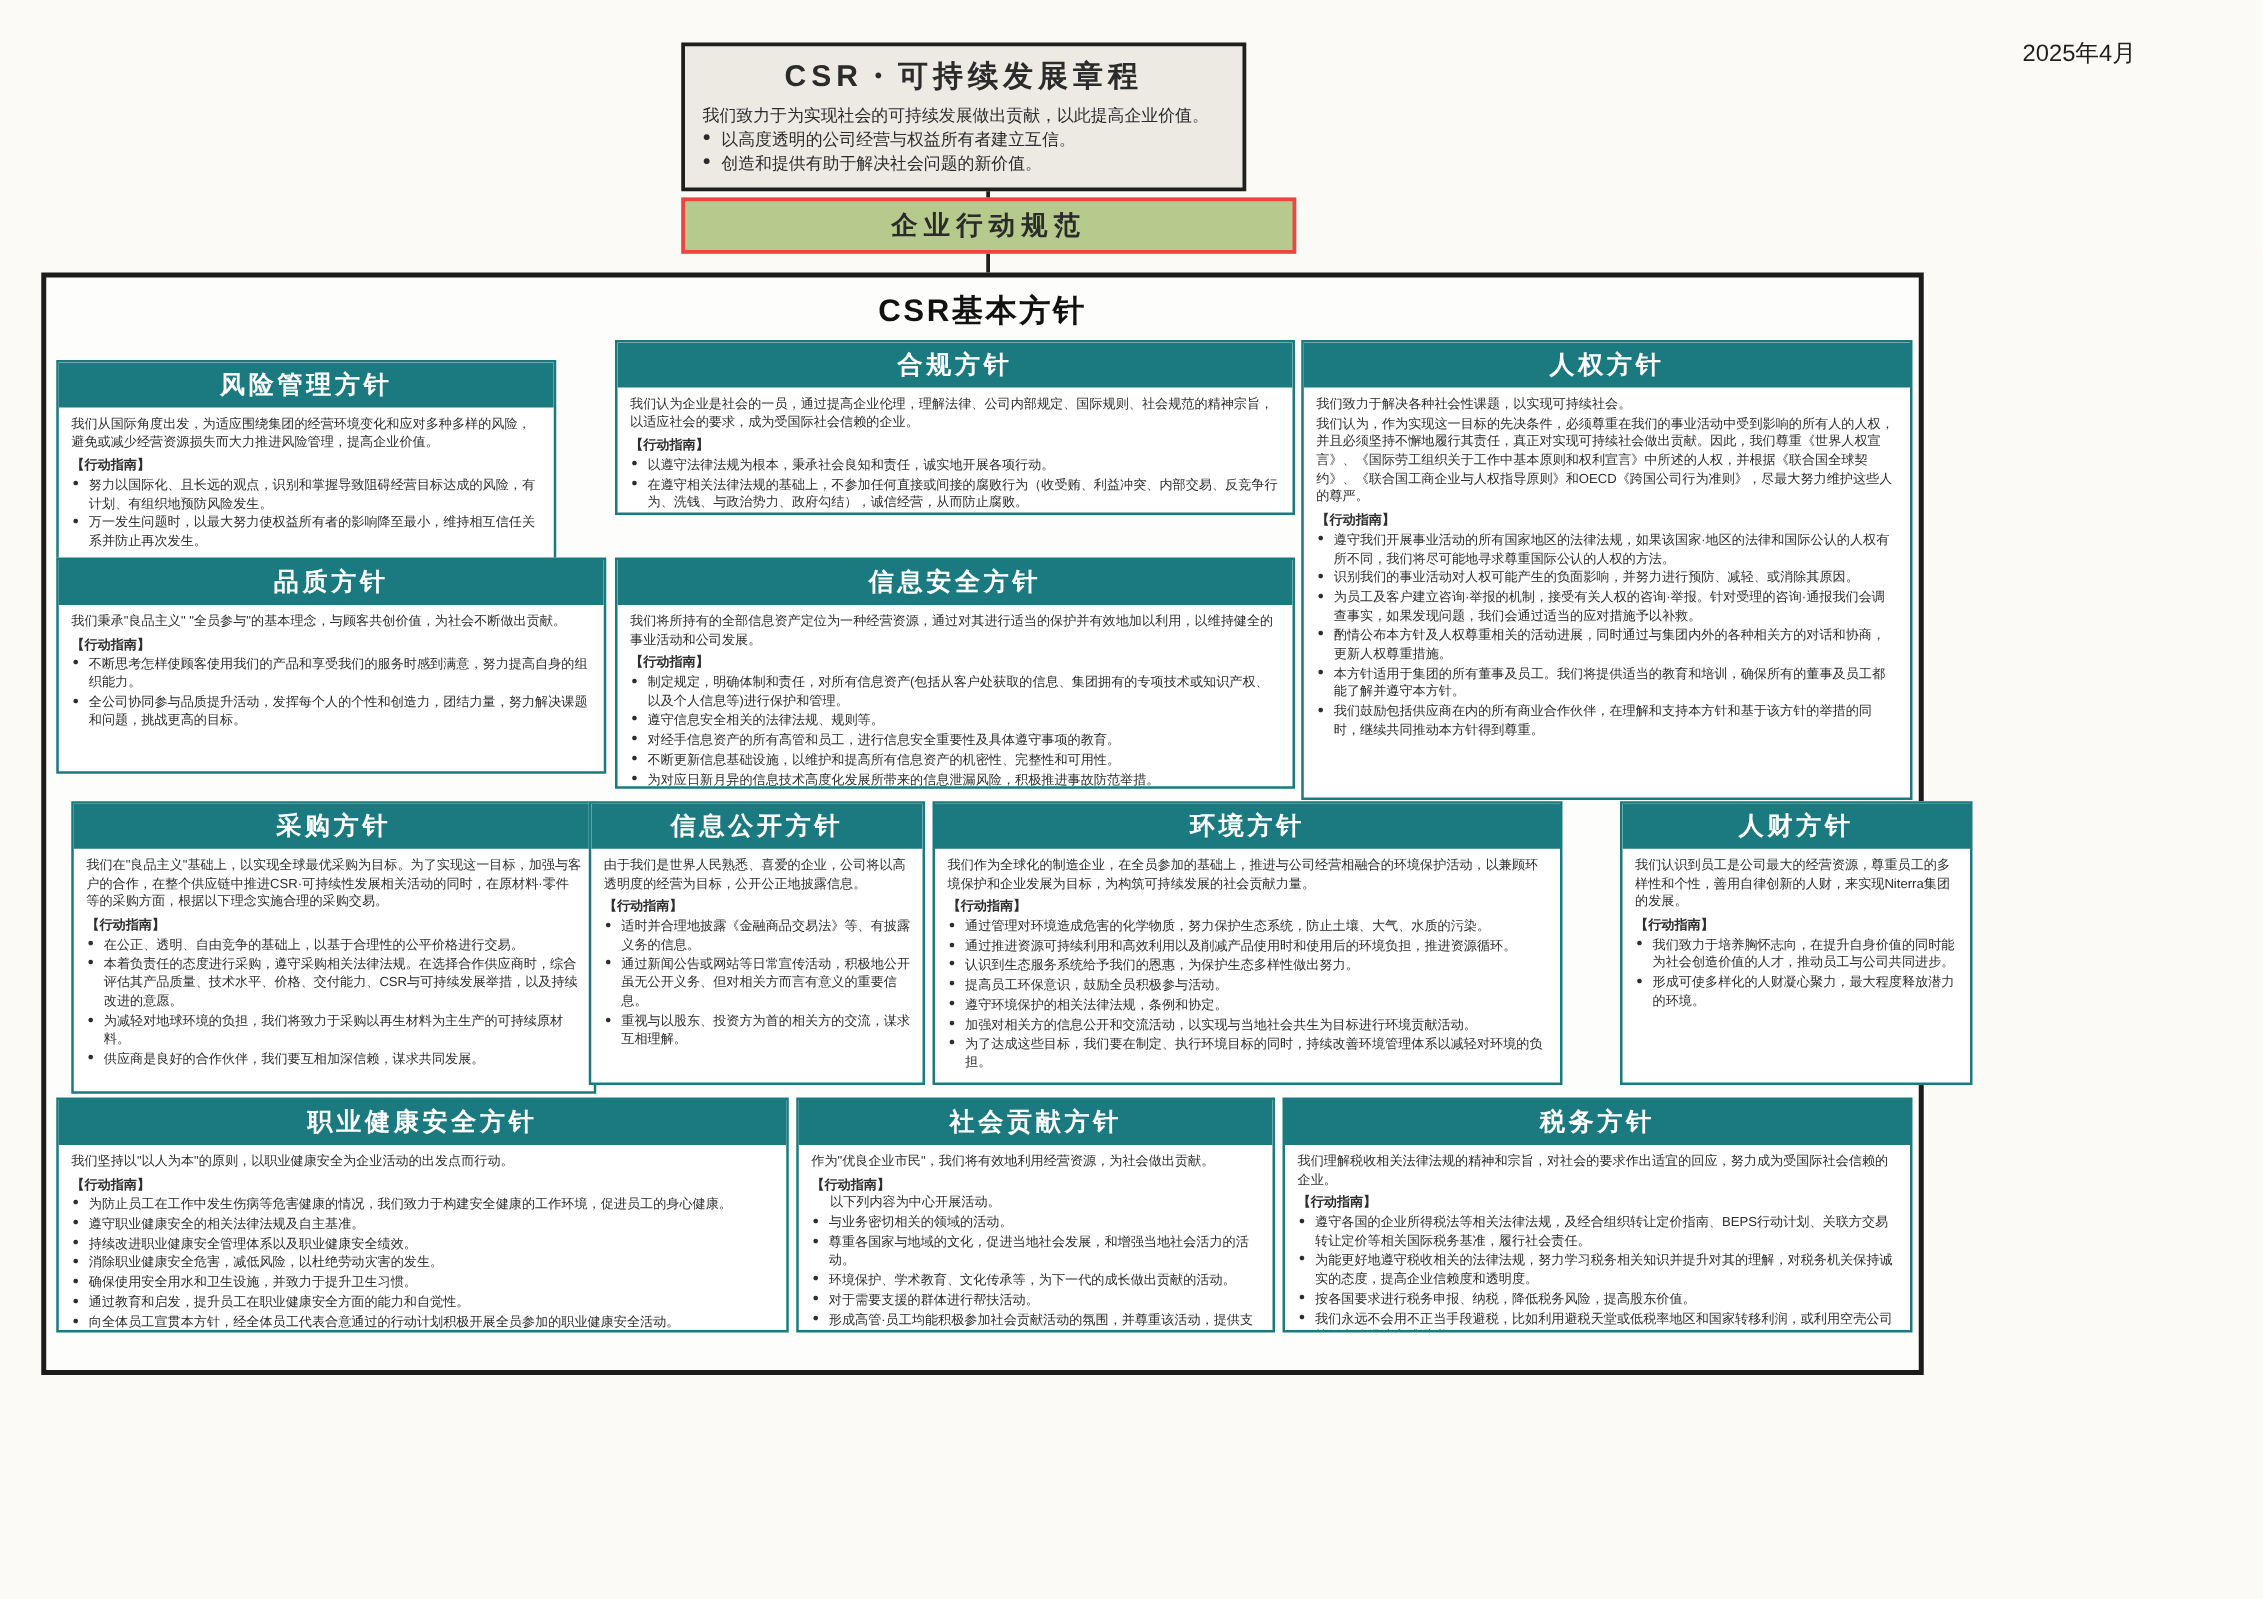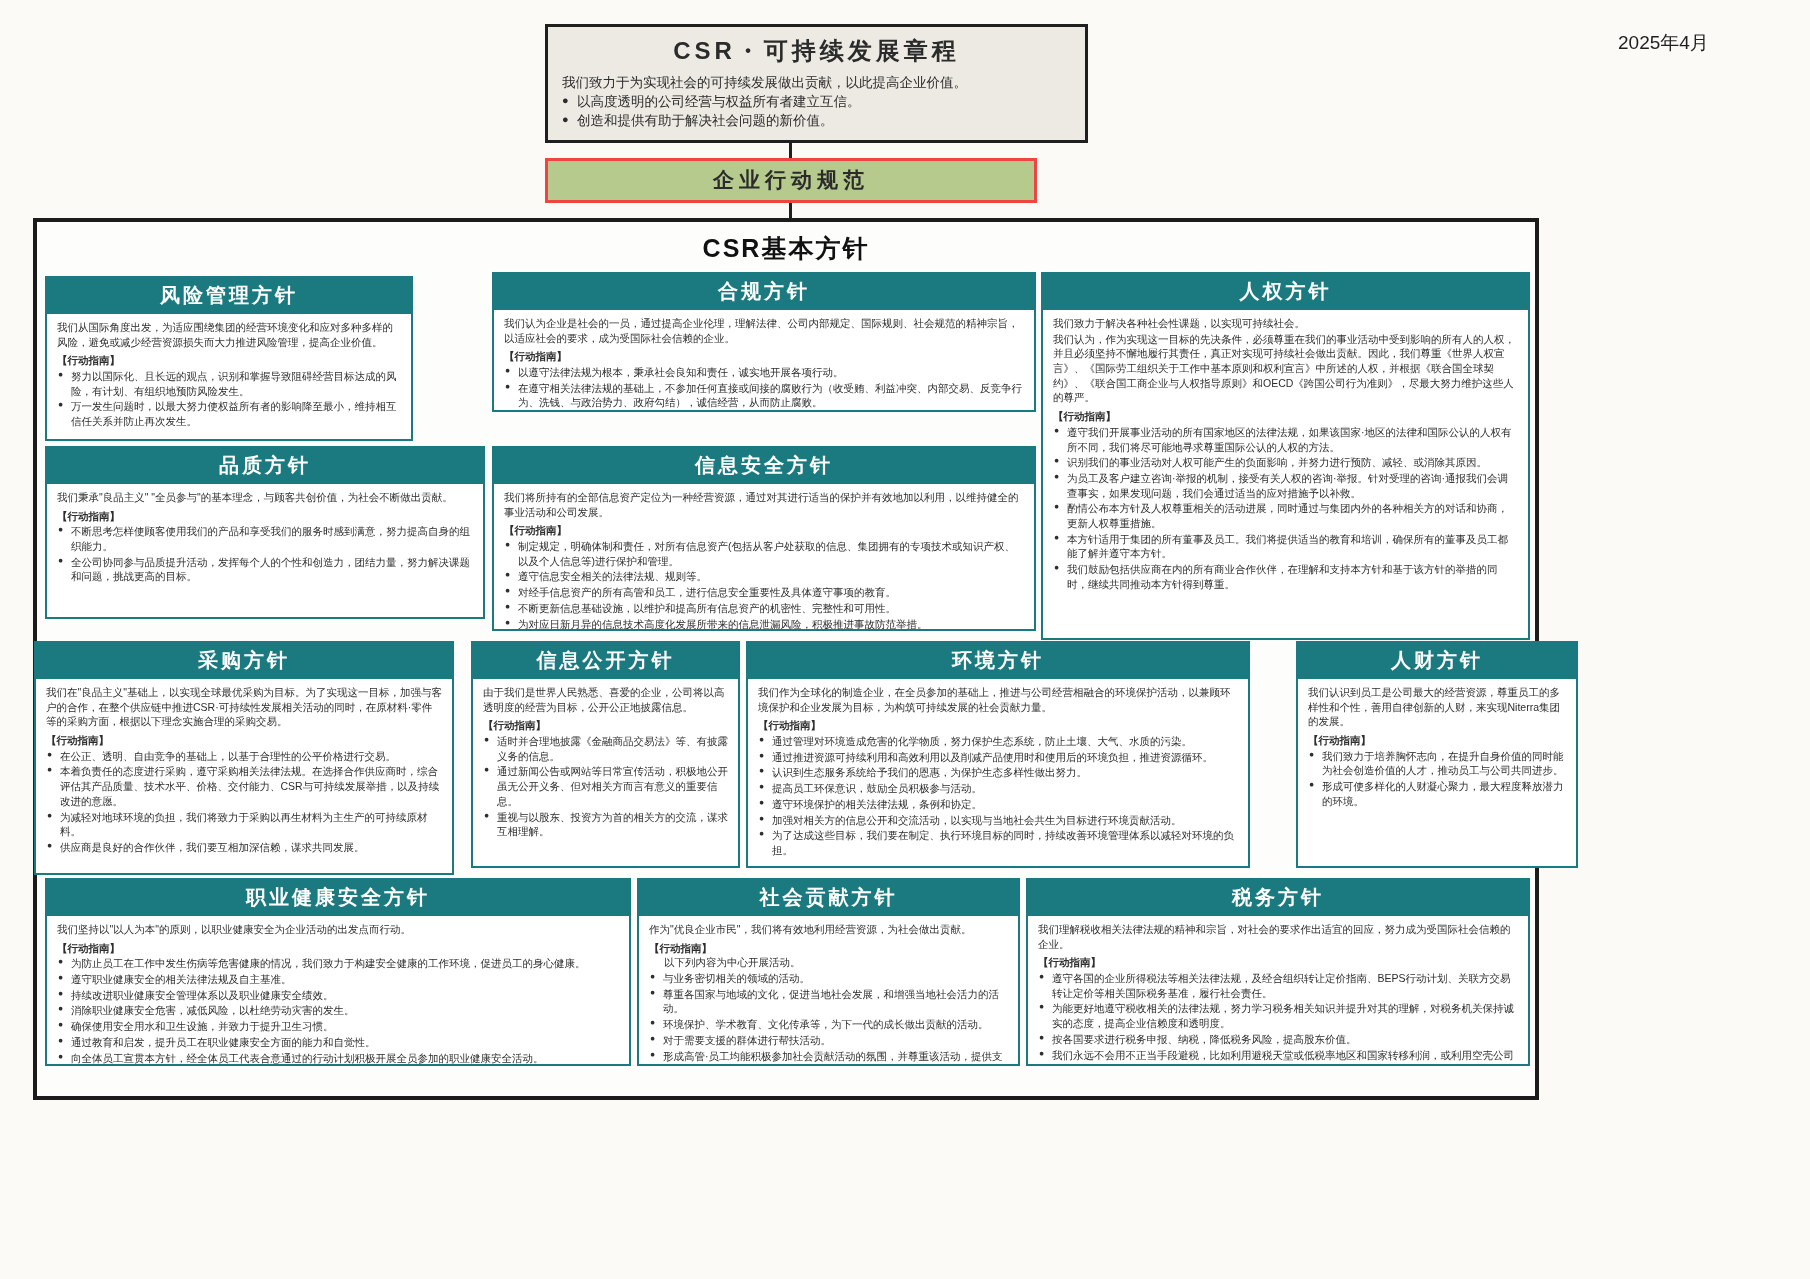--- a/index.html
+++ b/index.html
@@ -1,20 +1,20 @@
 <!DOCTYPE html>
 <html><head>
 <meta charset="utf-8">
 <style>
   html,body{margin:0;padding:0;background:#ffffff;}
   .page{position:relative;width:1810px;height:1279px;background:#fbfaf7;overflow:hidden;
         font-family:"Liberation Sans","DejaVu Sans",sans-serif;color:#2b2b2b;}
   .date{position:absolute;left:1618px;top:30px;font-size:19px;color:#1f1f1f;z-index:2;}
   .spine{position:absolute;left:789px;top:60px;width:3px;height:160px;background:#1f1f1f;z-index:0;}
-  .charter{position:absolute;left:545px;top:24px;width:543px;box-sizing:border-box;
+  .charter{position:absolute;left:545px;top:34px;width:452px;box-sizing:border-box;
            background:var(--charter-bg);border:3px solid #1f1f1f;padding:8px 14px 10px;z-index:1;}
   .charter-title{text-align:center;font-size:24px;font-weight:bold;letter-spacing:4px;margin-bottom:6px;}
   .charter-intro{font-size:13.5px;line-height:1.42;}
   .charter-bullet{position:relative;font-size:13.5px;line-height:1.42;padding-left:15px;}
   .charter-bullet::before{content:"●";position:absolute;left:0;top:1px;font-size:11px;}
   .conduct{position:absolute;left:545px;top:158px;width:492px;box-sizing:border-box;
            background:var(--conduct-green);border:3px solid #ef4444;text-align:center;
            font-size:21px;font-weight:bold;letter-spacing:5px;padding:5px 0 6px;z-index:1;}
   .main-box{position:absolute;left:33px;top:218px;width:1506px;height:882px;box-sizing:border-box;
             border:4px solid #1c1c1c;background:#fdfdfb;z-index:1;}
@@ -22,26 +22,26 @@
   .policy-box{position:absolute;box-sizing:border-box;border:2px solid var(--teal);background:#ffffff;z-index:2;overflow:hidden;}
   .policy-title{background:var(--teal);color:#ffffff;font-weight:bold;font-size:20px;
                 text-align:center;letter-spacing:3px;padding:4px 0 5px;}
   .policy-body{padding:6px 10px 6px 10px;font-size:10.5px;line-height:1.4;color:#2e2e2e;}
   .intro-line{margin-bottom:1px;}
   .guide-label{font-weight:bold;margin-top:4px;}
   .guide-intro{padding-left:15px;}
   .bullet{position:relative;padding-left:14px;margin-top:1px;}
   .bullet::before{content:"●";position:absolute;left:1px;top:0;font-size:8.5px;}
   
-  .box--risk{left:45px;top:276px;width:368px;height:165px;}
+  .box--risk{left:45px;top:288px;width:400px;height:165px;}
   .box--compliance{left:492px;top:272px;width:544px;height:140px;}
   .box--human-rights{left:1041px;top:272px;width:489px;height:368px;}
   .box--quality{left:45px;top:446px;width:440px;height:173px;}
   .box--info-security{left:492px;top:446px;width:544px;height:185px;}
-  .box--procurement{left:34px;top:641px;width:420px;height:234px;}
+  .box--procurement{left:57px;top:641px;width:420px;height:234px;}
   .box--info-disclosure{left:471px;top:641px;width:269px;height:227px;}
   .box--environment{left:746px;top:641px;width:504px;height:227px;}
   .box--hr{left:1296px;top:641px;width:282px;height:227px;}
   .box--ohs{left:45px;top:878px;width:586px;height:188px;}
   .box--social{left:637px;top:878px;width:383px;height:188px;}
   .box--tax{left:1026px;top:878px;width:504px;height:188px;}
 </style>
 </head>
 <body>
 

